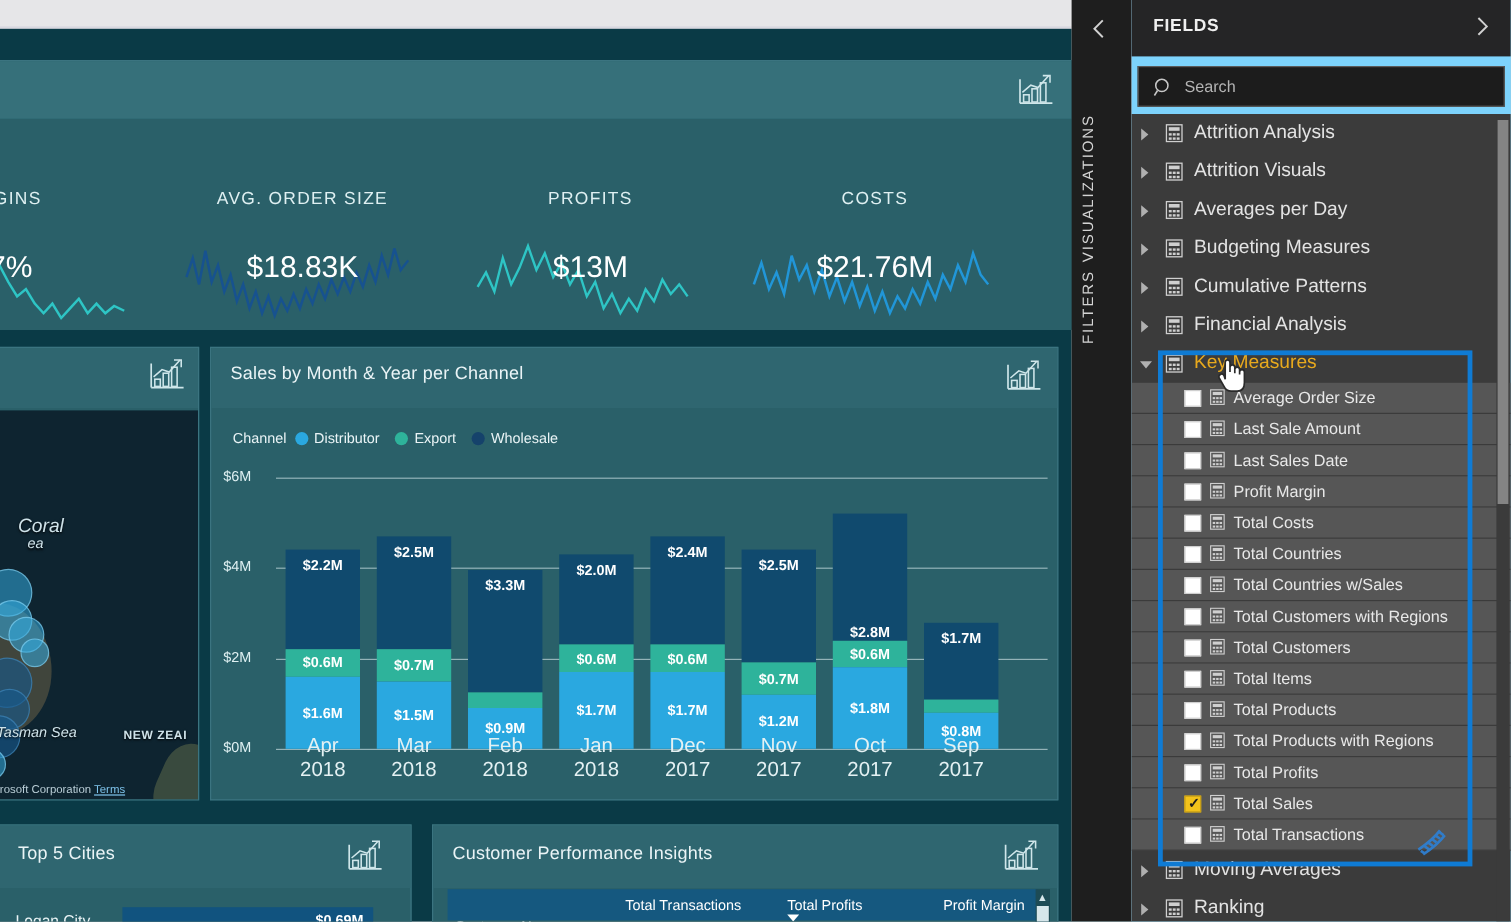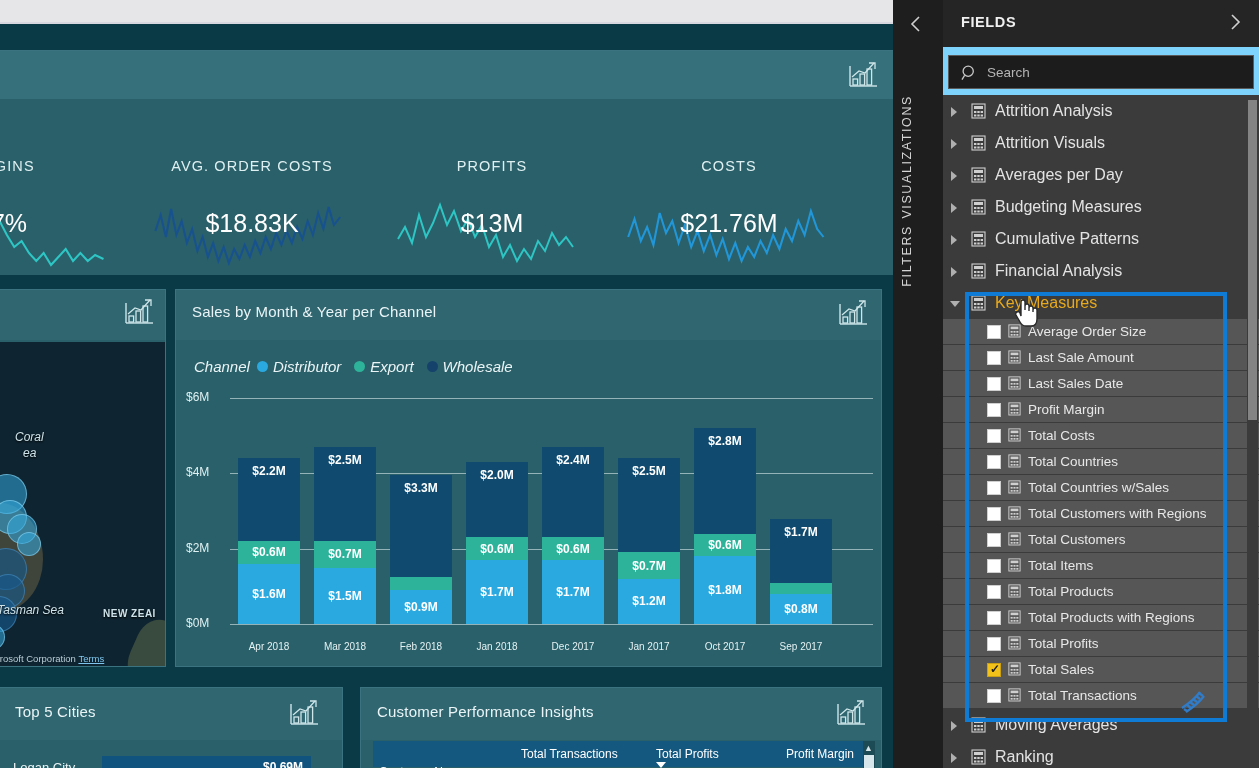--- a/index.html
+++ b/index.html
@@ -40,31 +40,31 @@
   .bubble { position:absolute; border-radius:50%; background:rgba(51,170,222,.55); border:1px solid rgba(140,215,245,.6); }
   .bubble.dark { background:rgba(22,88,140,.62); border-color:rgba(70,140,190,.6); }
   .map-txt { position:absolute; color:#cfe3ea; font-style:italic; font-size:11px; text-shadow:0 1px 2px #000; }
   .map-txt.caps { font-style:normal; font-weight:bold; font-size:10px; letter-spacing:.5px; }
   .map-credit { position:absolute; left:-6px; bottom:2px; font-size:9.5px; color:#b9cdd6; }
   .map-terms { color:#7fc4ec; text-decoration:underline; }
 
   
   #bar-panel { left:175px; top:265px; width:707px; height:378px; background:#2a6069; }
   #bar-panel .panel-head { height:50px; background:#2f6670; }
-  .legend { position:absolute; left:18px; top:68px; display:flex; align-items:center; gap:7px; font-size:15px; color:#eaf4f6;font-style:italic; }
+  .legend { position:absolute; left:18px; top:68px; display:flex; align-items:center; gap:7px; font-size:12px; color:#eaf4f6; }
   .legend .dot { width:11px; height:11px; border-radius:50%; display:inline-block; }
   .legend .li { display:flex; align-items:center; gap:5px; margin-right:6px; }
   .plot { position:absolute; left:0; top:90px; width:100%; height:288px; }
   .ytick { position:absolute; left:10px; font-size:12px; color:#dff0f2; }
   .gridline { position:absolute; left:54px; right:8px; height:1px; background:rgba(235,248,250,.55); }
   .bar-group { position:absolute; bottom:44px; width:62px; }
   .seg { position:relative; width:100%; text-align:center; color:#fff; font-size:12px; font-weight:bold;
          display:flex; align-items:center; justify-content:center; }
   .seg.top-label { align-items:flex-start; padding-top:6px; }
-  .xtick { position:absolute; bottom:16px; width:62px; text-align:center; font-size:10px; color:#e4f1f3; }
+  .xtick { position:absolute; bottom:16px; width:62px; text-align:center; font-size:17px; color:#e4f1f3; }
 
   
   #cities-panel { left:-2px; top:663px; width:345px; height:107px; background:#2a6069; }
   #cities-panel .panel-head { height:52px; background:#2f6670; }
   .city-row { position:absolute; height:26px; }
   .city-name { position:absolute; left:14px; font-size:13px; color:#eaf4f6; }
   .city-bar { position:absolute; left:103px; height:24px; background:#11537f; }
   .city-val { position:absolute; right:8px; top:4px; font-size:12px; font-weight:bold; color:#fff; }
 
   #cust-panel { left:360px; top:663px; width:522px; height:107px; background:#2a6069; }
@@ -156,21 +156,21 @@
 
       <div class="kpi" style="left:-95px; width:210px;">
         <div class="kpi-label">RGINS</div>
         <div class="kpi-value">7%</div>
         <svg class="spark" viewBox="0 0 200 80" preserveAspectRatio="none">
           <polyline fill="none" stroke="#2ec5c5" stroke-width="2" points="0,52 7,44 14,58 21,48 28,62 35,55 42,66 49,58 56,70 63,60 70,30 77,22 84,14 91,30 98,44 105,56 112,50 119,62 126,70 133,62 140,74 147,66 154,58 161,70 168,62 175,70 182,64 190,68"></polyline>
         </svg>
       </div>
 
       <div class="kpi" style="left:148px; width:210px;">
-        <div class="kpi-label">AVG. ORDER COSTS</div>
+        <div class="kpi-label">AVG. ORDER SIZE</div>
         <div class="kpi-value">$18.83K</div>
         <svg class="spark" viewBox="0 0 200 80" preserveAspectRatio="none">
           <polyline fill="none" stroke="#17528f" stroke-width="2" points="8,40 13,24 18,46 23,18 28,44 33,30 38,52 43,38 48,60 53,46 58,66 63,52 68,70 73,56 78,72 83,58 88,68 93,54 98,66 103,50 108,62 113,46 118,58 123,42 128,54 133,40 138,52 143,36 148,48 153,30 158,44 163,22 168,38 173,16 178,34 184,26"></polyline>
         </svg>
       </div>
 
       <div class="kpi" style="left:393px; width:200px;">
         <div class="kpi-label">PROFITS</div>
         <div class="kpi-value">$13M</div>
         <svg class="spark" viewBox="0 0 200 80" preserveAspectRatio="none">
@@ -207,21 +207,21 @@
 
       <div class="bubble" style="left:-12px; top:132px; width:40px; height:40px;"></div>
       <div class="bubble" style="left:-6px; top:158px; width:34px; height:34px;"></div>
       <div class="bubble" style="left:8px; top:172px; width:30px; height:30px;"></div>
       <div class="bubble" style="left:18px; top:190px; width:24px; height:24px;"></div>
       <div class="bubble dark" style="left:-14px; top:206px; width:42px; height:42px;"></div>
       <div class="bubble dark" style="left:-8px; top:232px; width:34px; height:34px;"></div>
       <div class="bubble dark" style="left:-18px; top:254px; width:36px; height:36px;"></div>
       <div class="bubble" style="left:-20px; top:282px; width:26px; height:26px;"></div>
 
-      <div class="map-txt" style="left:16px; top:88px; font-size:12px;">Coral</div>
+      <div class="map-txt" style="left:16px; top:88px; font-size:16px;">Coral</div>
       <div class="map-txt" style="left:24px; top:104px; font-size:12px;">ea</div>
       <div class="map-txt" style="left:-2px; top:261px; font-size:12px;">Tasman Sea</div>
       <div class="map-txt caps" style="left:104px; top:266px;">NEW ZEAI</div>
 
       <div class="map-credit">
         <span>icrosoft Corporation</span>
         <span class="map-terms">Terms</span>
       </div>
     </div>
   </div>
@@ -327,23 +327,23 @@
           <div class="seg top-label" style="height: 94.1667px; background: rgb(16, 74, 110);">
             <span>$2.5M</span>
           </div>
           <div class="seg" style="height: 26.3667px; background: rgb(46, 179, 155);">
             <span>$0.7M</span>
           </div>
           <div class="seg" style="height: 45.2px; background: rgb(42, 168, 224);">
             <span>$1.2M</span>
           </div>
         </div>
-        <div class="xtick" style="left: 442px;">Jan 2017</div>
+        <div class="xtick" style="left: 442px;">Nov 2017</div>
         <div class="bar-group" style="left: 518px;">
-          <div class="seg top-label" style="height: 105.467px; background: rgb(16, 74, 110);">
+          <div class="seg top-label" style="height: 105.467px; background: rgb(16, 74, 110); align-items: flex-end;">
             <span>$2.8M</span>
           </div>
           <div class="seg" style="height: 22.6px; background: rgb(46, 179, 155);">
             <span>$0.6M</span>
           </div>
           <div class="seg" style="height: 67.8px; background: rgb(42, 168, 224);">
             <span>$1.8M</span>
           </div>
         </div>
         <div class="xtick" style="left: 518px;">Oct 2017</div>

